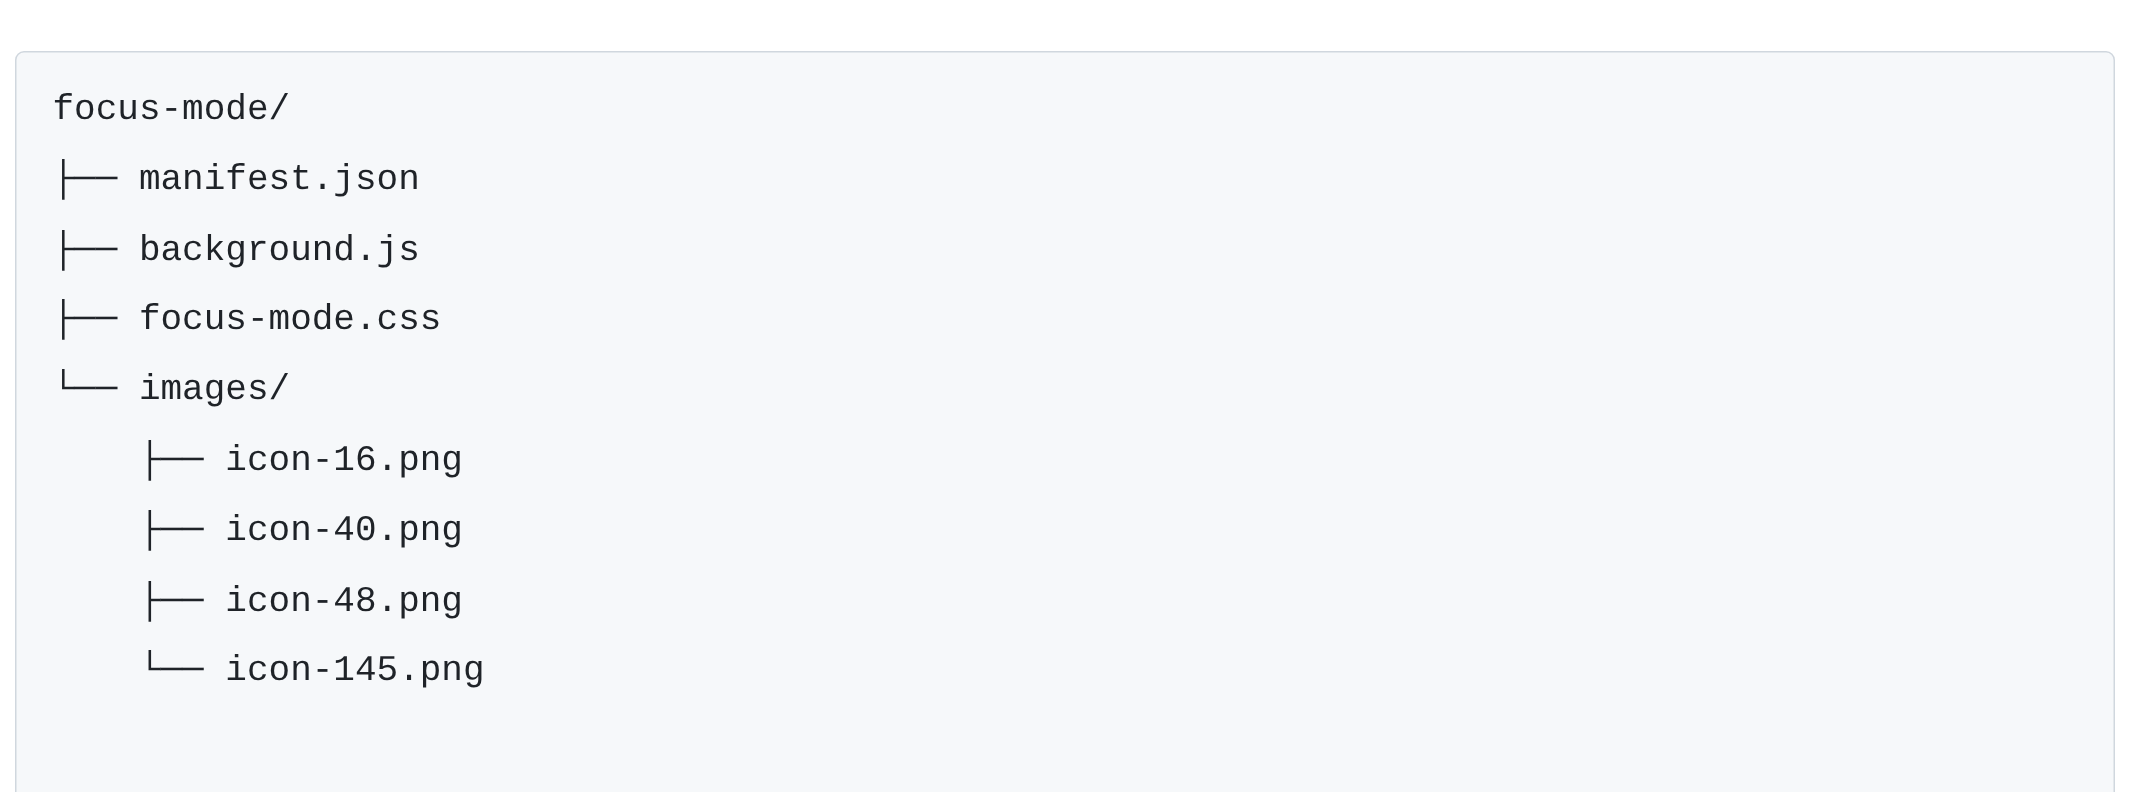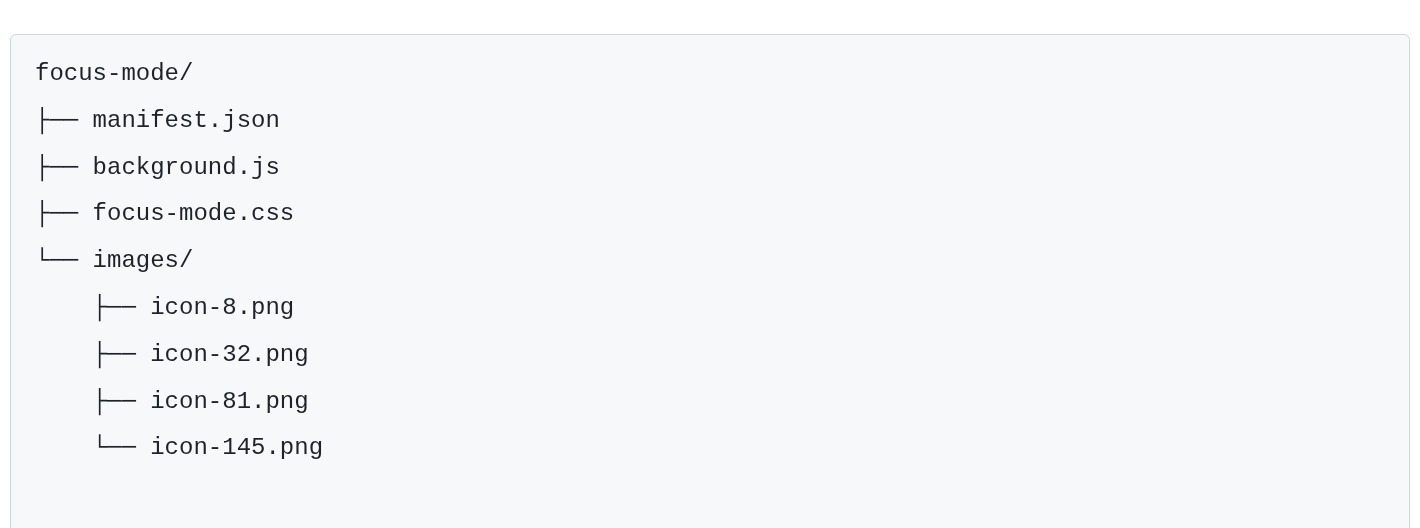--- a/index.html
+++ b/index.html
@@ -25,16 +25,16 @@
     }
   </style>
 </head>
 <body>
 
 <pre class="code-block"><span>focus-mode/</span>
 <span>├── manifest.json</span>
 <span>├── background.js</span>
 <span>├── focus-mode.css</span>
 <span>└── images/</span>
-<span>    ├── icon-8.png</span>
-<span>    ├── icon-32.png</span>
-<span>    ├── icon-81.png</span>
+<span>    ├── icon-16.png</span>
+<span>    ├── icon-40.png</span>
+<span>    ├── icon-48.png</span>
 <span>    └── icon-145.png</span></pre>
 
 </body></html>

